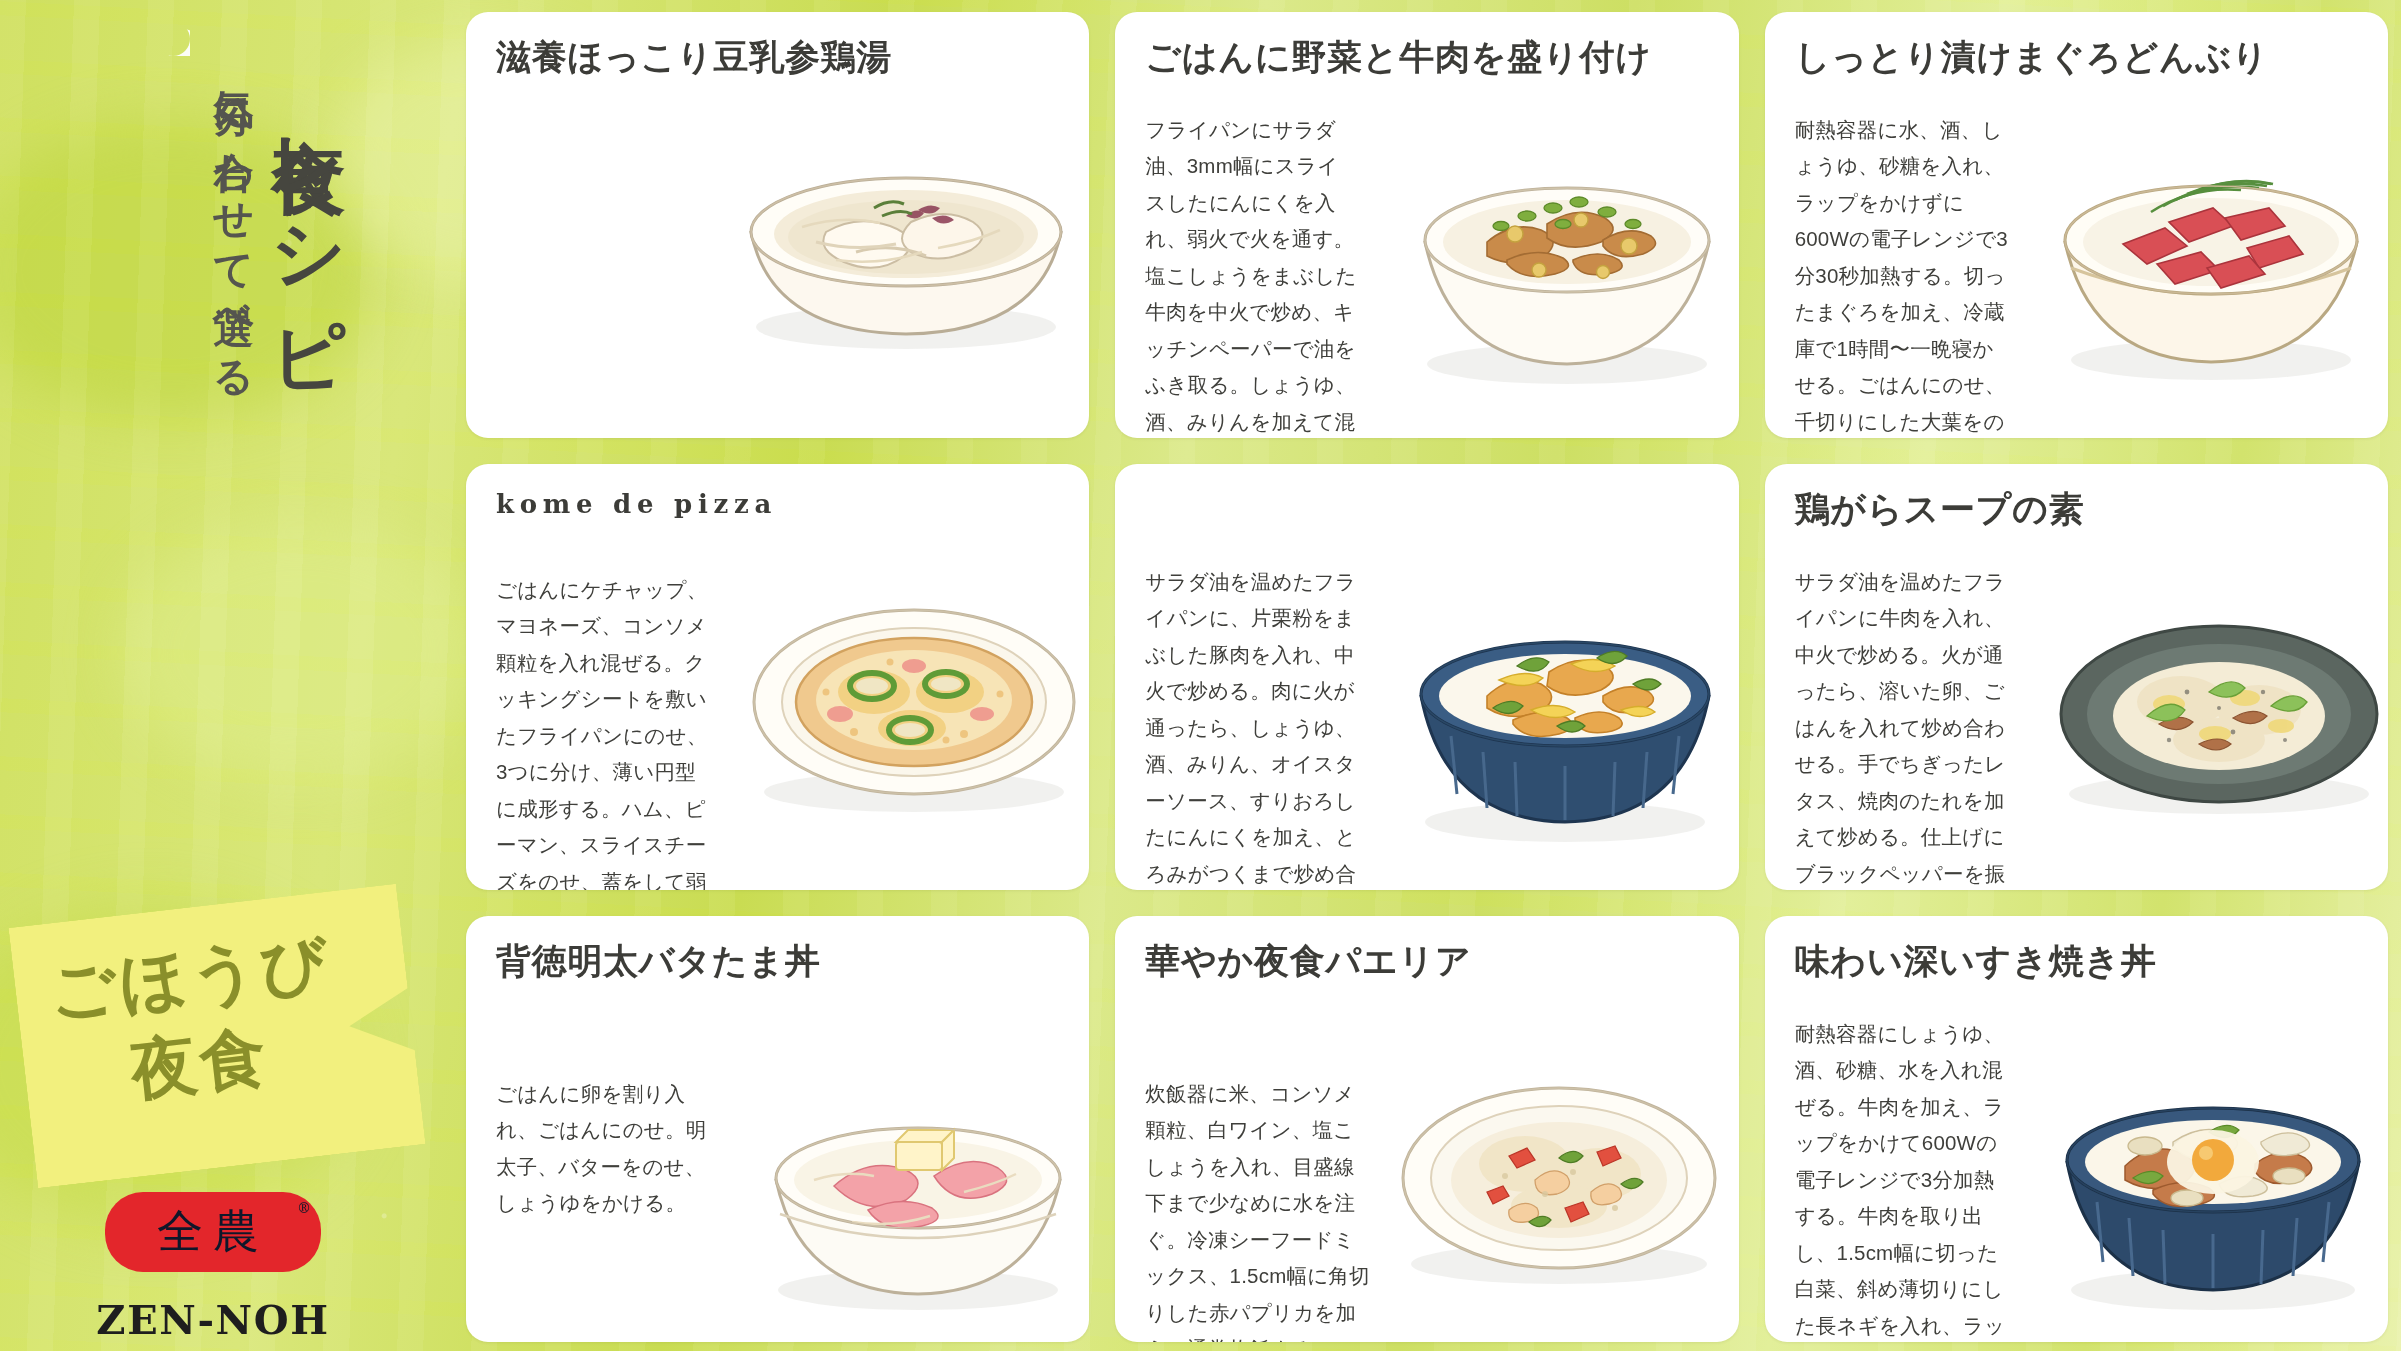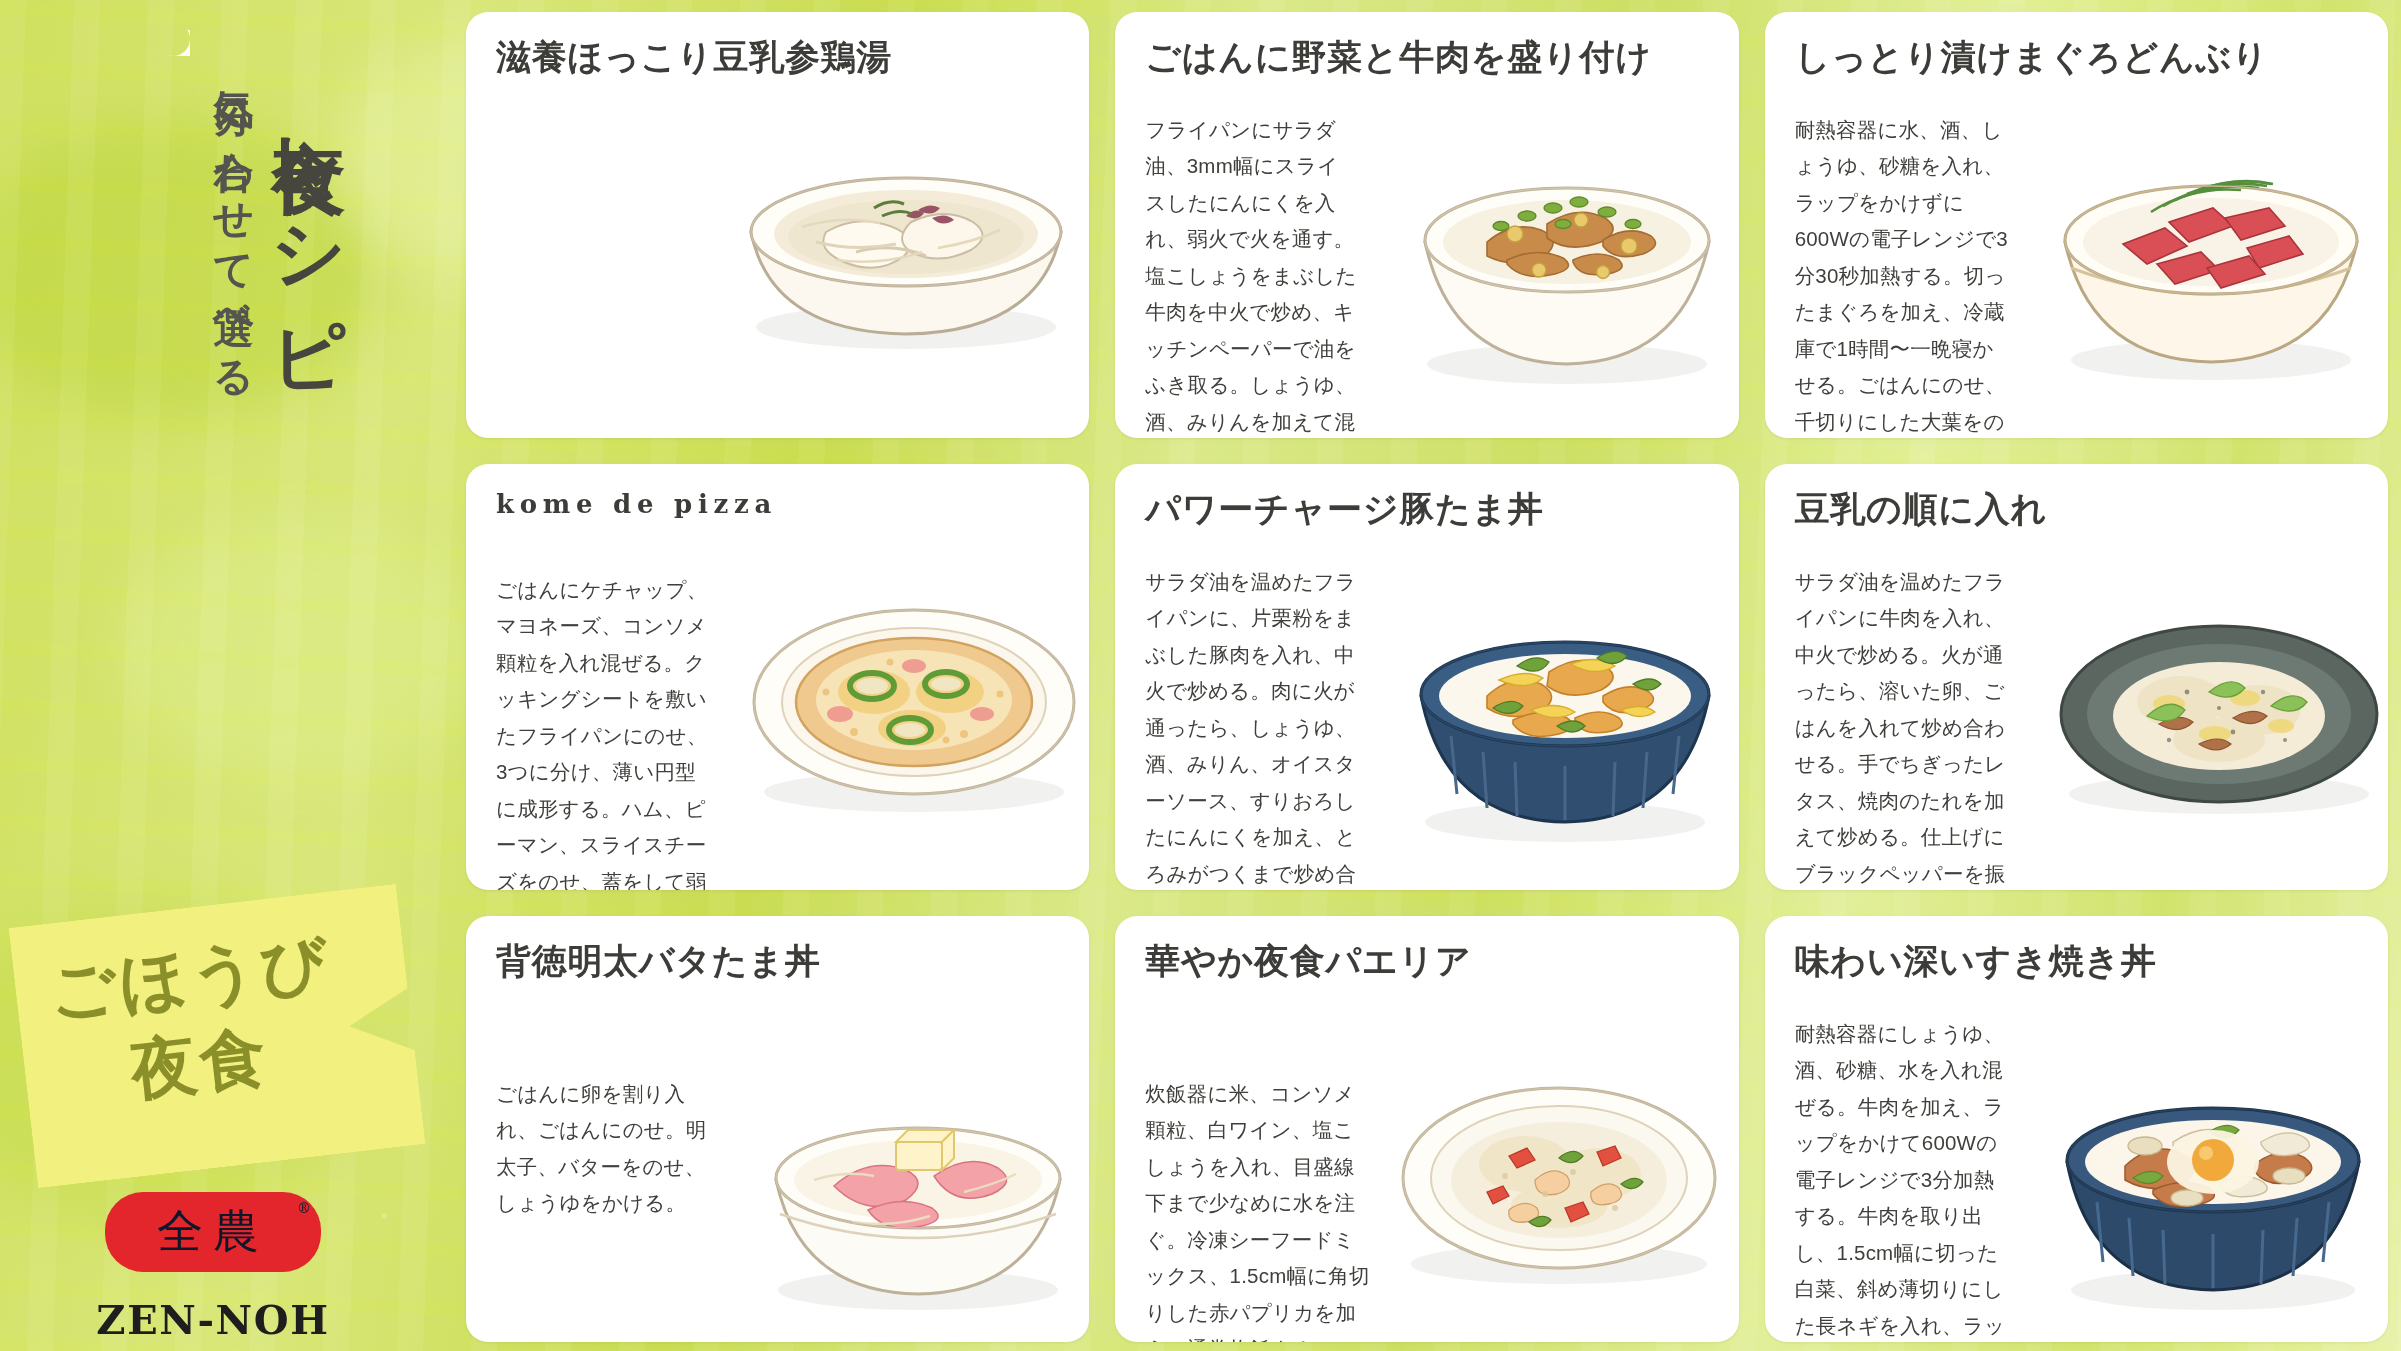--- a/index.html
+++ b/index.html
@@ -312,21 +312,20 @@
             <circle cx="232" cy="198" r="3.5"></circle>
           <circle cx="112" cy="150" r="3.5"></circle>
             <circle cx="286" cy="152" r="3.5"></circle>
         </g>
         <ellipse cx="200" cy="160" rx="160" ry="92" fill="none" stroke="#cdc1a8" stroke-width="1.4"></ellipse>
       </svg>
     </div>
   </div>
 
   <div class="card">
-    <h2>パワーチャージ豚たま丼</h2>
     <div class="body tr">サラダ油を温めたフライパンに、片栗粉をまぶした豚肉を入れ、中火で炒める。肉に火が通ったら、しょうゆ、酒、みりん、オイスターソース、すりおろしたにんにくを加え、とろみがつくまで炒め合わせる。溶いた卵、5cm幅に切った小松菜を入れて炒め合わせ、ごはんにのせる。</div>
     <div class="illu" style="left:250px;top:60px;">
       <svg width="400" height="330" viewBox="0 0 400 330">
         <ellipse cx="200" cy="298" rx="140" ry="20" fill="rgba(120,120,100,.10)"></ellipse>
         <path d="M56 172 q144 -58 288 0 q-24 124 -144 126 q-120 -2 -144 -126z" fill="#2f4e70" stroke="#1e3550" stroke-width="3"></path>
         <g stroke="#47688c" stroke-width="3">
           <path d="M86 212 l6 58"></path>
             <path d="M118 228 l4 56"></path>
             <path d="M150 238 l2 54"></path>
           <path d="M200 242 l0 54"></path>
@@ -355,21 +354,21 @@
           <path d="M128 184 q18 -12 30 -2 q-12 14 -30 2z"></path>
           <path d="M268 160 q18 -10 28 0 q-12 12 -28 0z"></path>
           <path d="M192 202 q18 -10 28 0 q-12 12 -28 0z"></path>
         </g>
         <ellipse cx="200" cy="170" rx="144" ry="52" fill="none" stroke="#2a4866" stroke-width="1.4"></ellipse>
       </svg>
     </div>
   </div>
 
   <div class="card">
-    <h2>豆乳の順に入れ</h2>
+    <h2>鶏がらスープの素</h2>
     <div class="body tr">サラダ油を温めたフライパンに牛肉を入れ、中火で炒める。火が通ったら、溶いた卵、ごはんを入れて炒め合わせる。手でちぎったレタス、焼肉のたれを加えて炒める。仕上げにブラックペッパーを振りかける。</div>
     <div class="illu" style="left:254px;top:110px;">
       <svg width="400" height="270" viewBox="0 0 400 270">
         <ellipse cx="200" cy="220" rx="150" ry="20" fill="rgba(120,120,100,.10)"></ellipse>
         <ellipse cx="200" cy="140" rx="158" ry="88" fill="#5b6660" stroke="#3f4844" stroke-width="3"></ellipse>
         <ellipse cx="200" cy="140" rx="132" ry="70" fill="#6d7a73"></ellipse>
         <ellipse cx="200" cy="142" rx="106" ry="54" fill="#f4ecd6"></ellipse>
         <g fill="#efe3c5">
           <ellipse cx="162" cy="128" rx="44" ry="26"></ellipse>
           <ellipse cx="240" cy="136" rx="42" ry="25"></ellipse>

